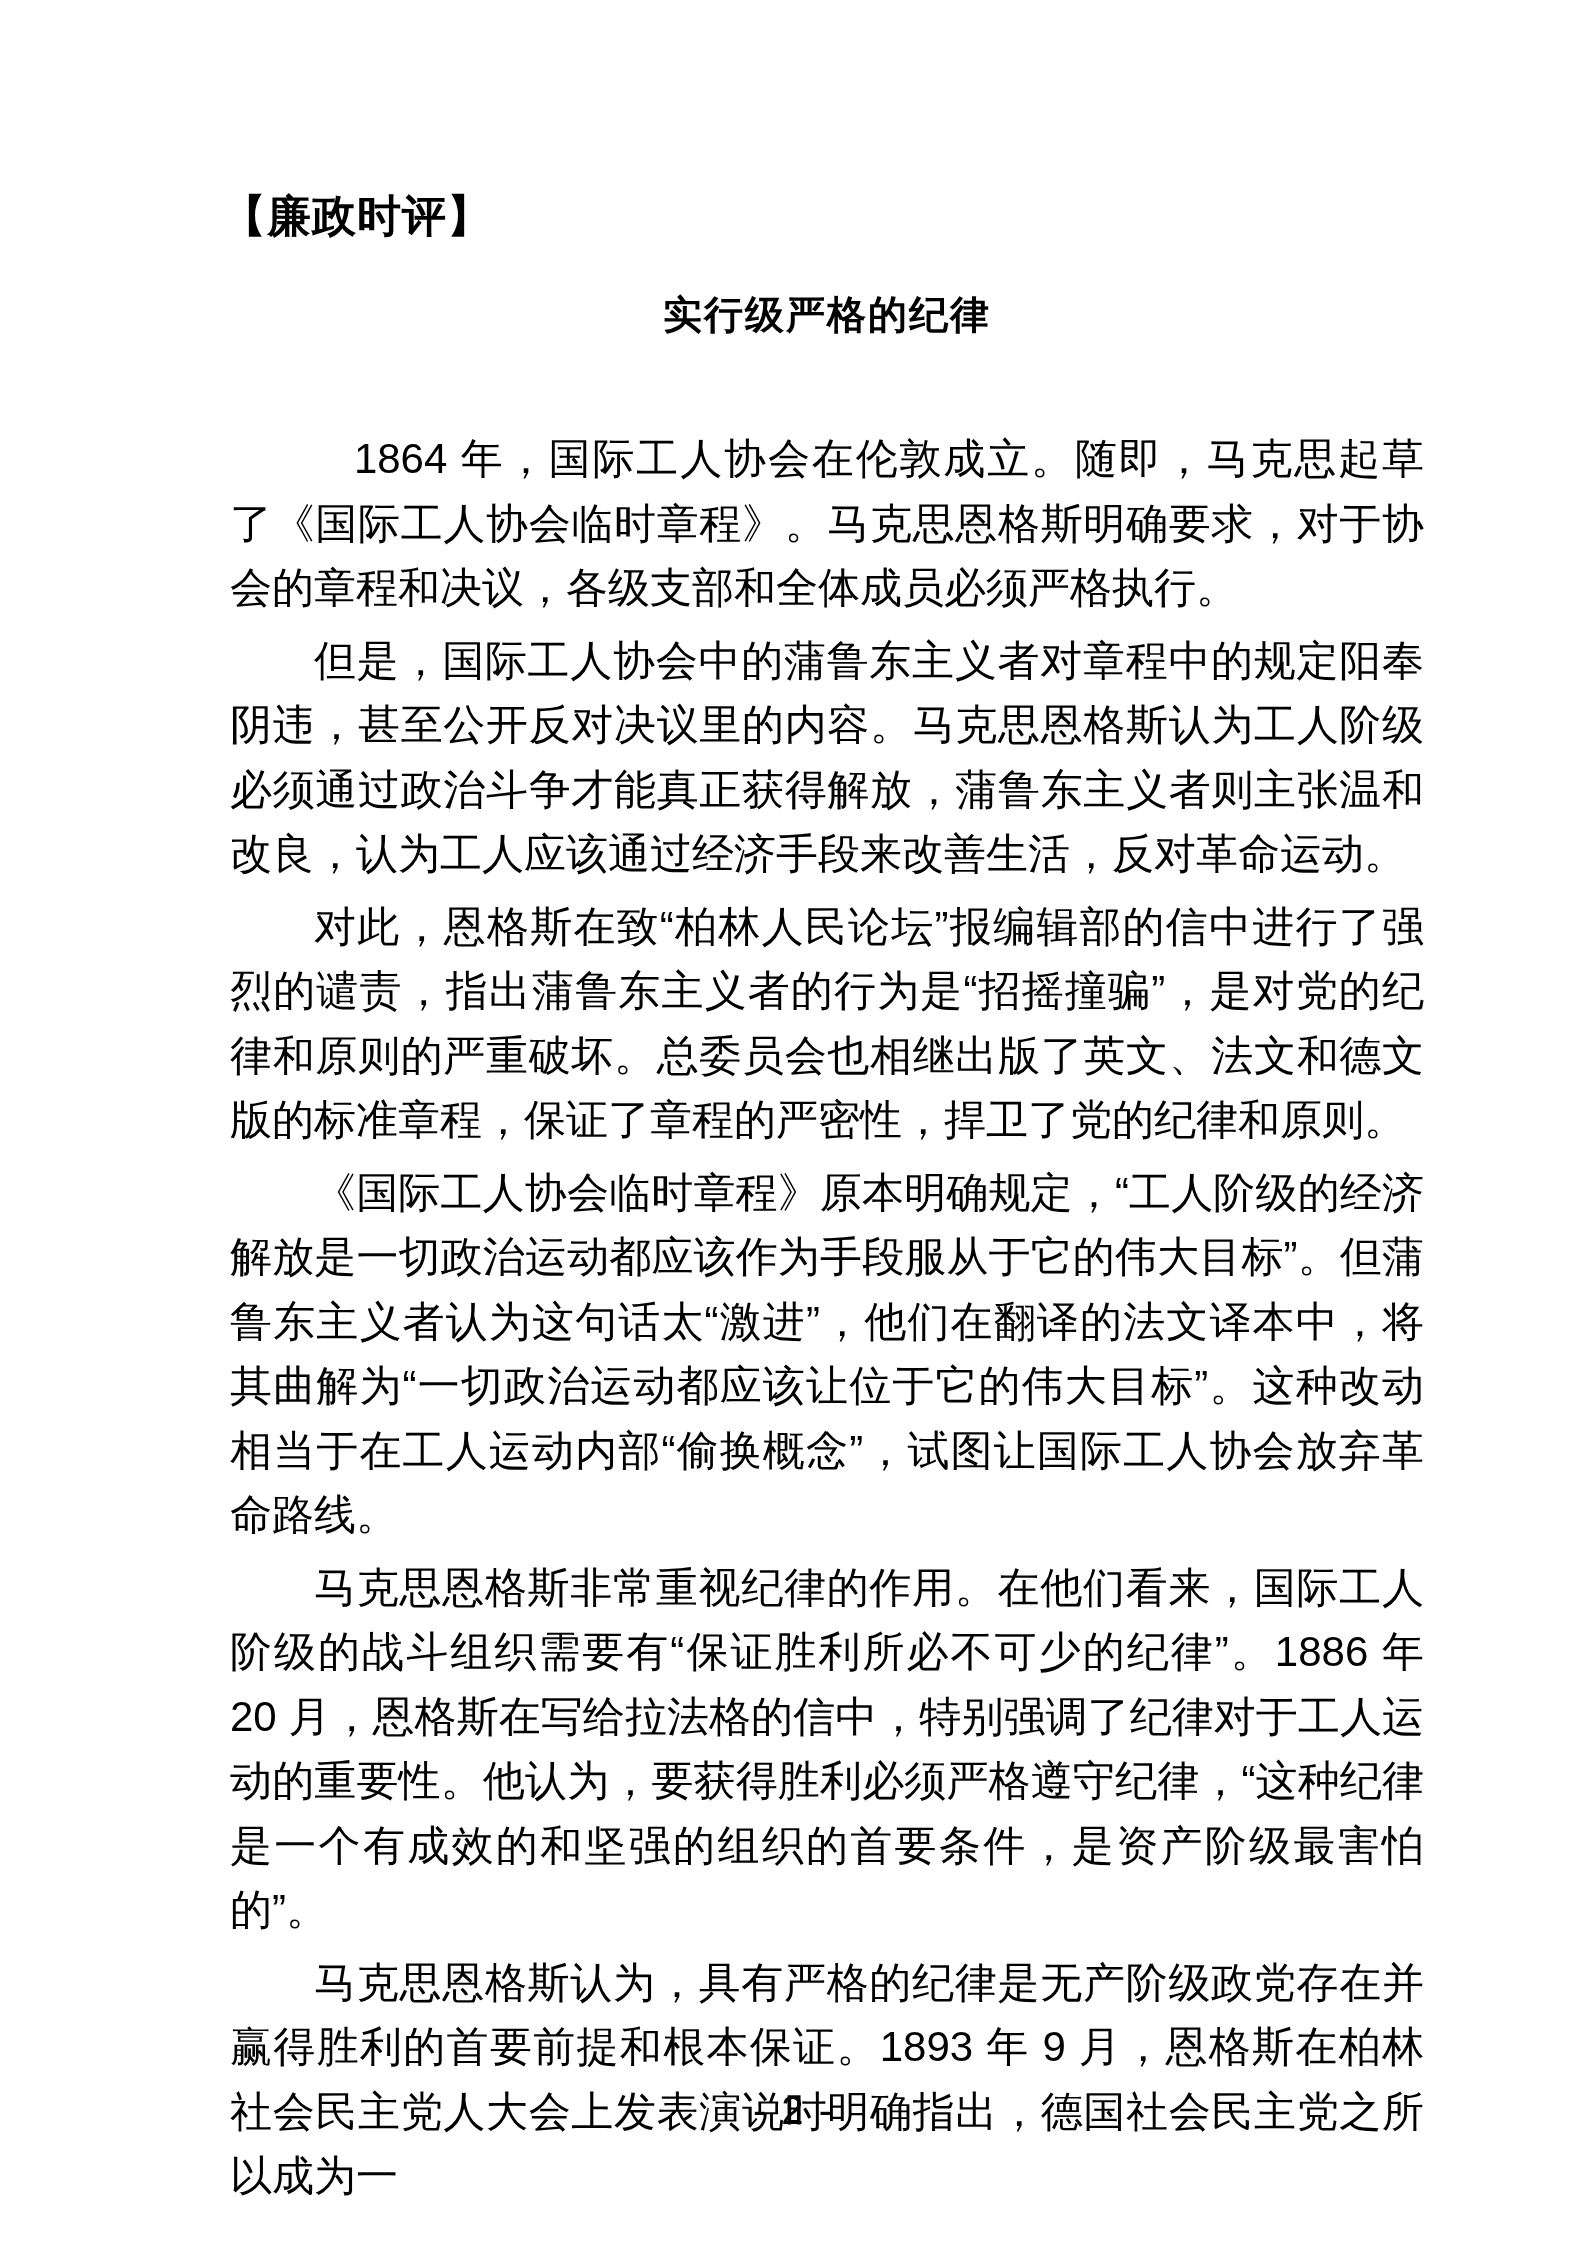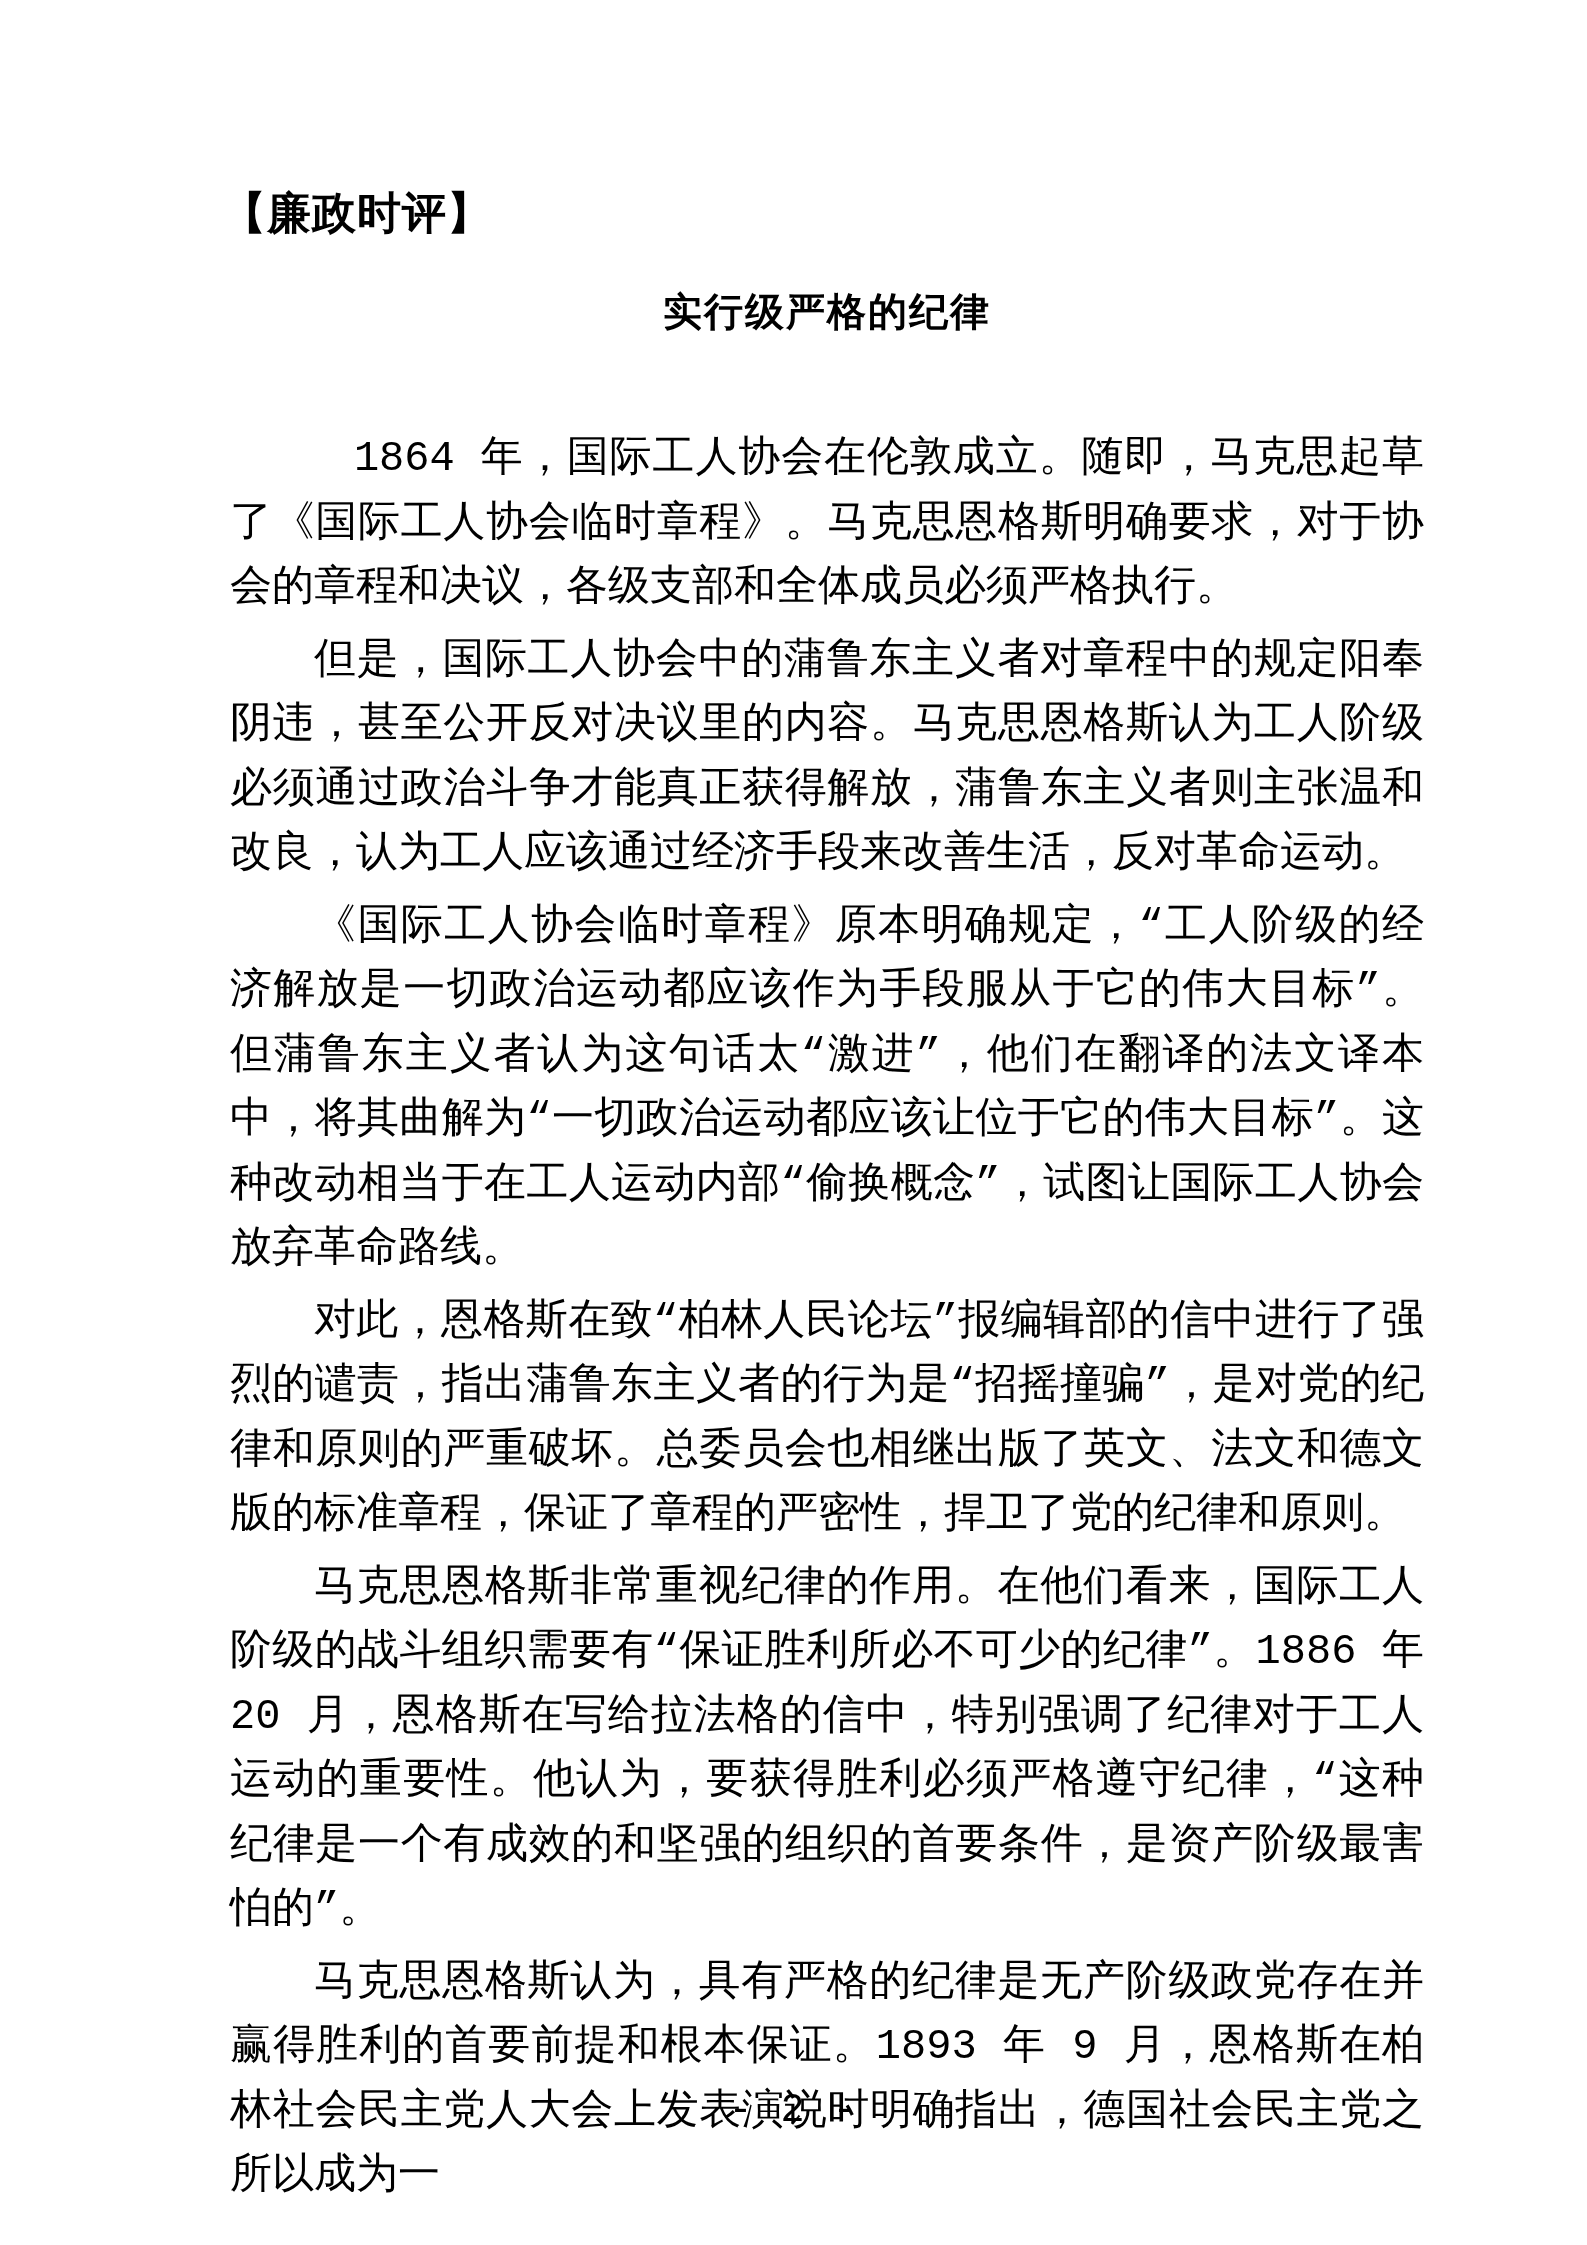--- a/index.html
+++ b/index.html
@@ -6,21 +6,21 @@
     margin: 0;
     padding: 0;
     background: #ffffff;
   }
   .page {
     width: 1587px;
     height: 2245px;
     position: relative;
     background: #ffffff;
     color: #000000;
-    font-family: Liberation Mono, monospace;
+    font-family: Liberation Sans, sans-serif;
     box-sizing: border-box;
     padding: 192px 155px 0 222px;
     overflow: hidden;
   }
   .doc-header {
     font-size: 44px;
     font-weight: bold;
     line-height: 1.1;
     letter-spacing: 1px;
   }
@@ -60,20 +60,20 @@
 <body>
 
 <div class="page">
   <div class="doc-header">【廉政时评】</div>
 
   <h1 class="doc-title">实行级严格的纪律</h1>
 
   <div class="doc-body">
       <p>1864 年，国际工人协会在伦敦成立。随即，马克思起草了《国际工人协会临时章程》。马克思恩格斯明确要求，对于协会的章程和决议，各级支部和全体成员必须严格执行。</p>
       <p>但是，国际工人协会中的蒲鲁东主义者对章程中的规定阳奉阴违，甚至公开反对决议里的内容。马克思恩格斯认为工人阶级必须通过政治斗争才能真正获得解放，蒲鲁东主义者则主张温和改良，认为工人应该通过经济手段来改善生活，反对革命运动。</p>
+      <p>对此，恩格斯在致“柏林人民论坛”报编辑部的信中进行了强烈的谴责，指出蒲鲁东主义者的行为是“招摇撞骗”，是对党的纪律和原则的严重破坏。总委员会也相继出版了英文、法文和德文版的标准章程，保证了章程的严密性，捍卫了党的纪律和原则。</p>
       <p>《国际工人协会临时章程》原本明确规定，“工人阶级的经济解放是一切政治运动都应该作为手段服从于它的伟大目标”。但蒲鲁东主义者认为这句话太“激进”，他们在翻译的法文译本中，将其曲解为“一切政治运动都应该让位于它的伟大目标”。这种改动相当于在工人运动内部“偷换概念”，试图让国际工人协会放弃革命路线。</p>
-      <p>对此，恩格斯在致“柏林人民论坛”报编辑部的信中进行了强烈的谴责，指出蒲鲁东主义者的行为是“招摇撞骗”，是对党的纪律和原则的严重破坏。总委员会也相继出版了英文、法文和德文版的标准章程，保证了章程的严密性，捍卫了党的纪律和原则。</p>
       <p>马克思恩格斯非常重视纪律的作用。在他们看来，国际工人阶级的战斗组织需要有“保证胜利所必不可少的纪律”。1886 年 20 月，恩格斯在写给拉法格的信中，特别强调了纪律对于工人运动的重要性。他认为，要获得胜利必须严格遵守纪律，“这种纪律是一个有成效的和坚强的组织的首要条件，是资产阶级最害怕的”。</p>
       <p>马克思恩格斯认为，具有严格的纪律是无产阶级政党存在并赢得胜利的首要前提和根本保证。1893 年 9 月，恩格斯在柏林社会民主党人大会上发表演说时明确指出，德国社会民主党之所以成为一</p>
     </div>
 
   <div class="page-number">- 2 -</div>
 </div>
 
 </body></html>

